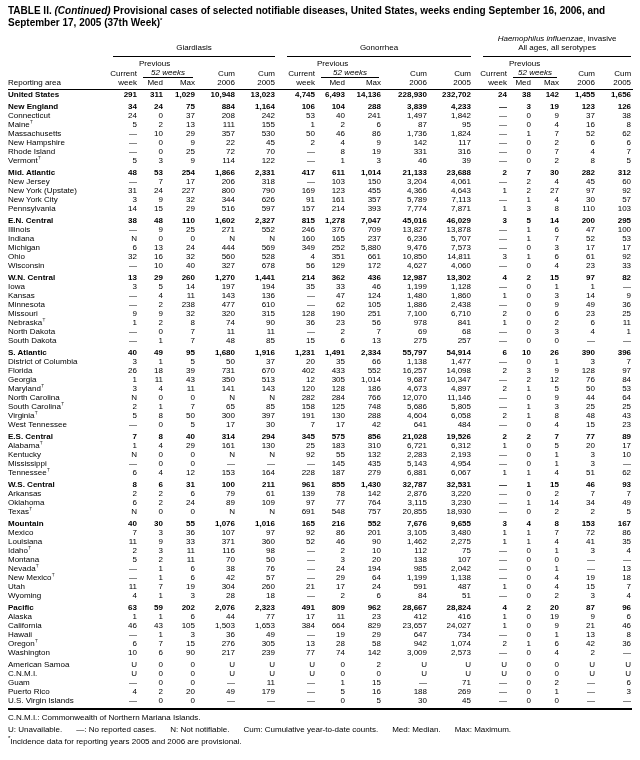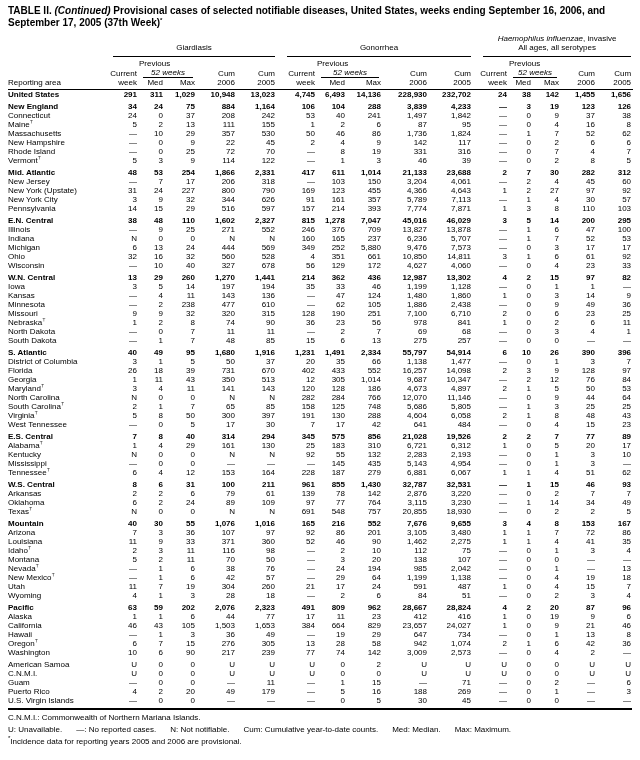--- a/index.html
+++ b/index.html
@@ -950,21 +950,21 @@
           <td class="num">552</td>
           <td class="num">7,676</td>
           <td class="num">9,655</td>
           <td class="num">3</td>
           <td class="num">4</td>
           <td class="num">8</td>
           <td class="num">153</td>
           <td class="num">167</td>
         </tr>
         <tr>
-          <td class="area">Arizona</td>
+          <td class="area">Mexico</td>
           <td class="num">7</td>
           <td class="num">3</td>
           <td class="num">36</td>
           <td class="num">107</td>
           <td class="num">97</td>
           <td class="num">92</td>
           <td class="num">86</td>
           <td class="num">201</td>
           <td class="num">3,105</td>
           <td class="num">3,480</td>

